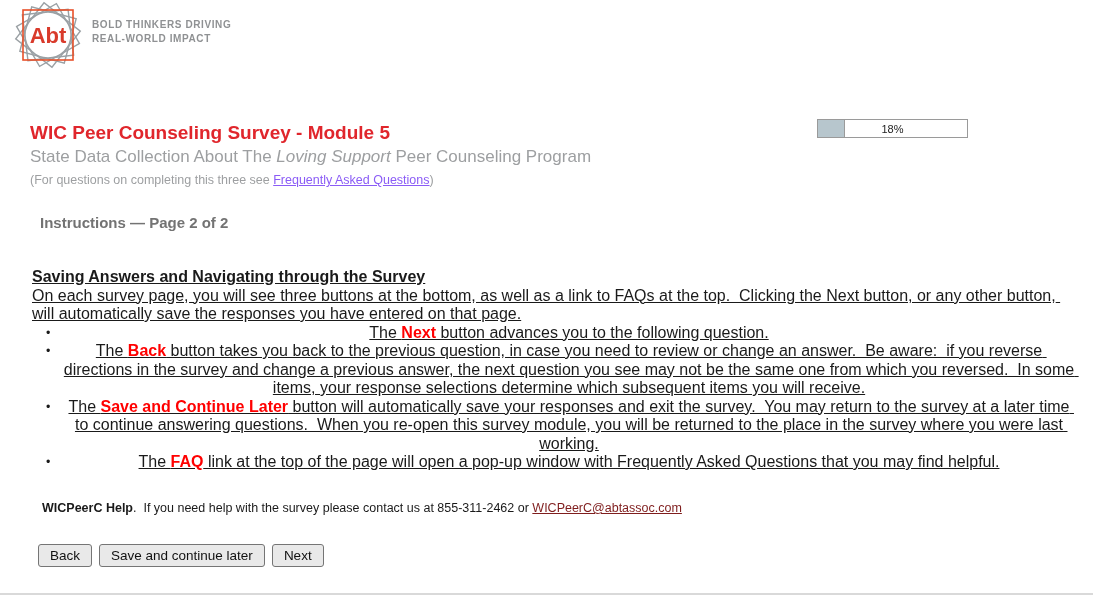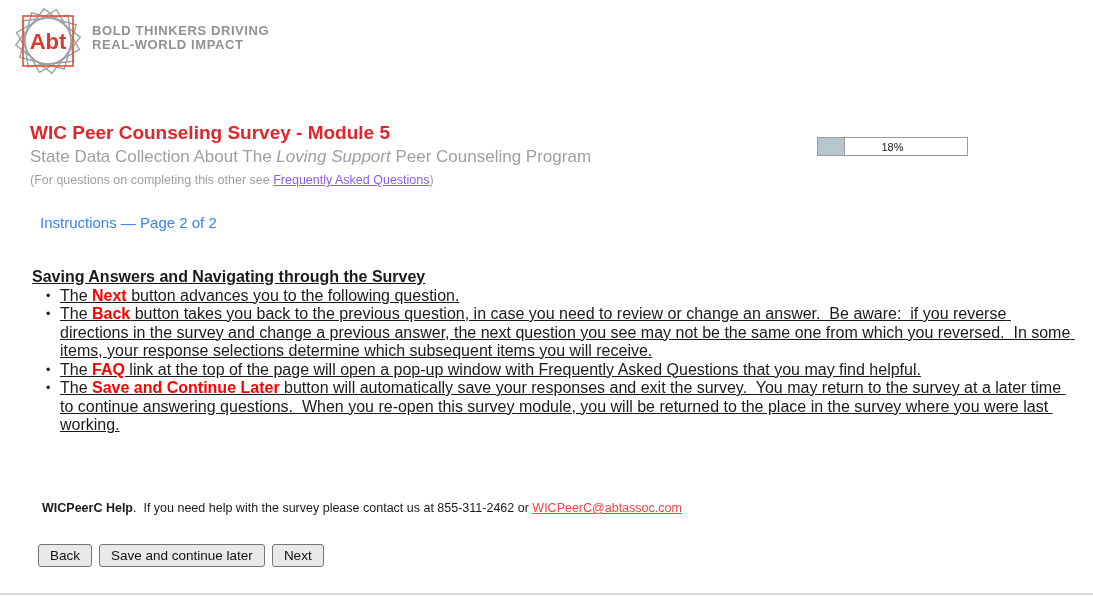--- a/index.html
+++ b/index.html
@@ -1,50 +1,50 @@
 <!DOCTYPE html>
 <html><head>
 <meta charset="utf-8">
 <style>
   * { margin:0; padding:0; box-sizing:border-box; }
   html,body { width:1093px; height:596px; background:#ffffff; overflow:hidden;
     font-family:"Liberation Sans", sans-serif; color:#1a1a1a; position:relative; }
 
-  .logo-wrap { position:absolute; left:12px; top:6px; display:flex; align-items:center; }
+  .logo-wrap { position:absolute; left:12px; top:0; display:flex; align-items:center; }
   .logo-svg { width:72px; height:70px; }
-  .tagline { margin-left:8px; margin-top:-6px; color:#8f9193; font-size:13px; font-weight:700;
+  .tagline { margin-left:8px; margin-top:-6px; color:#8f9193; font-size:10px; font-weight:700;
     letter-spacing:0.6px; line-height:14px; }
 
   .page-title { position:absolute; left:30px; top:122px; color:#e0262c; font-size:19px; font-weight:700; }
 
   .progress { position:absolute; left:817px; top:119px; width:151px; height:19px;
-    border:1px solid #9a9a9a; background:#ffffff;margin-top:18px; }
+    border:1px solid #9a9a9a; background:#ffffff; }
   .progress-fill { position:absolute; left:0; top:0; bottom:0; background:#b7c6cd; border-right:1px solid #9a9a9a; }
   .progress-label { position:absolute; left:0; right:0; top:0; bottom:0; display:flex;
     align-items:center; justify-content:center; font-size:11px; color:#222; }
 
   .subtitle { position:absolute; left:30px; top:147px; color:#9d9fa1; font-size:17px; }
   .subtitle .ital { font-style:italic; }
 
   .faq-line { position:absolute; left:30px; top:173px; color:#9d9fa1; font-size:12.5px; }
   .faq-link { color:#8b5cf6; text-decoration:underline; cursor:pointer; }
 
-  .section-heading { position:absolute; left:40px; top:214px; color:#3b82f6; font-size:15px; font-weight:400; }
+  .section-heading { position:absolute; left:40px; top:214px; color:#737373; font-size:15px; font-weight:700; }
 
   .content { position:absolute; left:32px; top:268px; width:1046px; font-size:16px; line-height:18.5px;text-decoration:underline; }
   .bodytext { white-space:pre-wrap; }
   .bold { font-weight:700; }
   .kw { color:#ff0000; font-weight:700; }
 
-  ul.blist { margin-top:0; margin-left:14px; list-style:none; }
+  ul.blist { margin-top:0; margin-left:14px; list-style:none;text-align:center; }
   ul.blist li { position:relative; padding-left:14px; white-space:pre-wrap; }
   ul.blist li::before { content:"\2022"; position:absolute; left:0; top:0; font-size:12.5px; color:#1a1a1a; }
 
   .help-line { position:absolute; left:42px; top:501px; font-size:12.5px; white-space:pre-wrap; }
-  .email-link { color:#ef4444; text-decoration:underline; cursor:pointer; }
+  .email-link { color:#7f1d1d; text-decoration:underline; cursor:pointer; }
 
   .btn-row { position:absolute; left:38px; top:544px; display:flex; gap:7px; }
   .btn { background:#e9e9e9; border:1px solid #757575; border-radius:3px;
     font-family:"Liberation Sans", sans-serif; font-size:13.5px; color:#111;
     padding:3px 11px; height:23px; line-height:15px; cursor:pointer; }
 
   .bottom-rule { position:absolute; left:0; right:0; bottom:1px; height:2px; background:#d9d9d9; }
 </style>
 </head>
 <body>
@@ -69,31 +69,32 @@
 
 <div class="page-title">WIC Peer Counseling Survey - Module 5</div>
 
 <div class="progress">
   <div class="progress-fill" style="width: 18%;"></div>
   <div class="progress-label">18%</div>
 </div>
 
 <div class="subtitle"><span>State Data Collection About The </span><span class="ital">Loving Support</span><span> Peer Counseling Program</span></div>
 
-<div class="faq-line"><span>(For questions on completing this other see </span><a class="faq-link">Frequently Asked Questions</a><span>)</span></div>
+<div class="faq-line"><span>(For questions on completing this three see </span><a class="faq-link">Frequently Asked Questions</a><span>)</span></div>
 
 <div class="section-heading">Instructions — Page 2 of 2</div>
 
 <div class="content">
   <div class="bodytext bold">Saving Answers and Navigating through the Survey</div>
+  <div class="bodytext">On each survey page, you will see three buttons at the bottom, as well as a link to FAQs at the top.  Clicking the Next button, or any other button, will automatically save the responses you have entered on that page.</div>
   <ul class="blist">
     <li><span>The </span><span class="kw">Next</span><span> button advances you to the following question.</span></li>
     <li><span>The </span><span class="kw">Back</span><span> button takes you back to the previous question, in case you need to review or change an answer.  Be aware:  if you reverse directions in the survey and change a previous answer, the next question you see may not be the same one from which you reversed.  In some items, your response selections determine which subsequent items you will receive.</span></li>
+    <li><span>The </span><span class="kw">Save and Continue Later</span><span> button will automatically save your responses and exit the survey.  You may return to the survey at a later time to continue answering questions.  When you re-open this survey module, you will be returned to the place in the survey where you were last working.</span></li>
     <li><span>The </span><span class="kw">FAQ</span><span> link at the top of the page will open a pop-up window with Frequently Asked Questions that you may find helpful.</span></li>
-    <li><span>The </span><span class="kw">Save and Continue Later</span><span> button will automatically save your responses and exit the survey.  You may return to the survey at a later time to continue answering questions.  When you re-open this survey module, you will be returned to the place in the survey where you were last working.</span></li>
   </ul>
 </div>
 
 <div class="help-line"><span class="bold">WICPeerC Help</span><span>.  If you need help with the survey please contact us at 855-311-2462 or </span><a class="email-link">WICPeerC@abtassoc.com</a></div>
 
 <div class="btn-row">
   <button class="btn">Back</button>
   <button class="btn">Save and continue later</button>
   <button class="btn">Next</button>
 </div>

